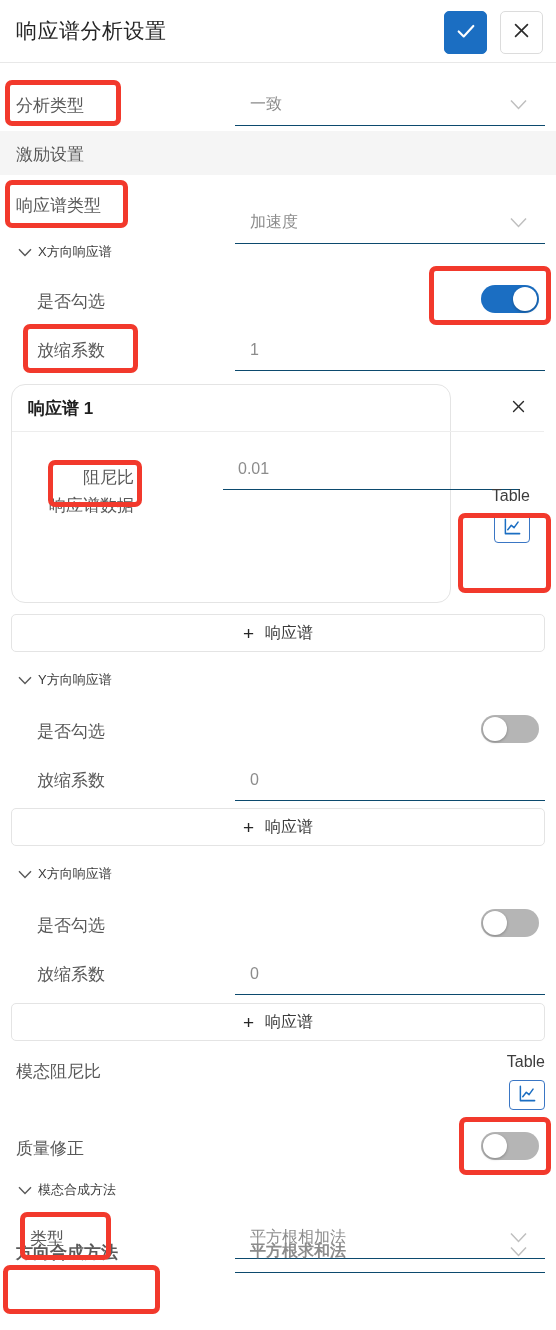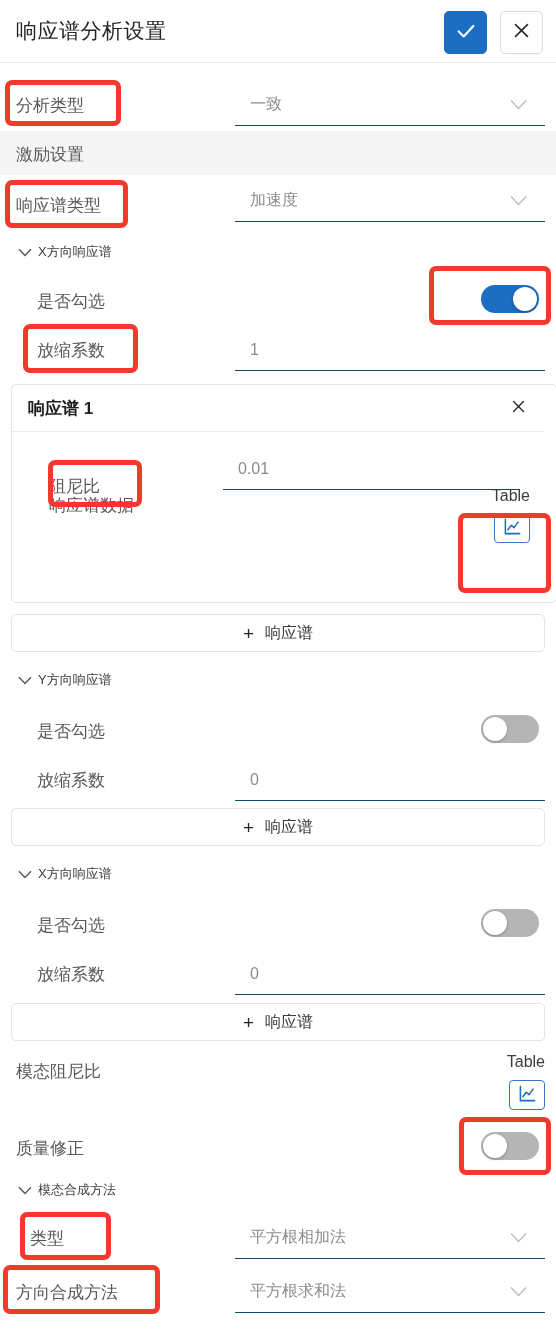--- a/index.html
+++ b/index.html
@@ -78,22 +78,22 @@
     position:absolute; top:2px; width:24px; height:24px; border-radius:50%;
     background:#fff; box-shadow:0 1px 3px rgba(0,0,0,.28);
   }
   .toggle.on { background:#1b6ec2; }
   .toggle.on .knob { right:2px; }
   .toggle.off { background:#b5b5b5; }
   .toggle.off .knob { left:2px; }
 
   
   .card {
-    position:absolute; left:11px; width:546px;
-    border:1px solid #e4e4e4; border-radius:5px; background:#fff;
+    position:absolute; left:11px; width:440px;
+    border:1px solid #e4e4e4; border-radius:14px; background:#fff;
   }
   .card-head {
     position:absolute; left:0; top:0; width:532px; height:47px;
     border-bottom:1px solid #ededed;
   }
   .card-title {
     position:absolute; left:16px; top:0; height:47px; display:flex;
     align-items:center; font-size:17px; font-weight:bold; color:#1f1f1f;
   }
   .card-close {
@@ -165,21 +165,21 @@
       </div>
     </div>
   </div>
 
   <div class="section-head" style="top:131px; height:44px;">
     <div class="label" style="left:16px; top:12px;">激励设置</div>
   </div>
 
   <div class="row" style="top:180px; height:48px;">
     <div class="label" style="left:16px; top:14px;">响应谱类型</div>
-    <div class="field" style="top:0;">
+    <div class="field" style="top:22px;">
       <div class="fval">加速度</div>
       <div class="chev-down">
         <svg width="17" height="11" viewBox="0 0 17 11" fill="none" stroke="#bfbfbf" stroke-width="1.5">
             <polyline points="1,1.5 8.5,9.5 16,1.5"></polyline>
           </svg>
       </div>
     </div>
   </div>
 
   <div class="group-head" style="top:236px; height:32px;">
@@ -212,21 +212,21 @@
         <span>
           <svg viewBox="0 0 24 24" fill="none" stroke="#2b2b2b" stroke-width="2" stroke-linecap="round">
               <line x1="5" y1="5" x2="19" y2="19"></line>
               <line x1="19" y1="5" x2="5" y2="19"></line>
             </svg>
         </span>
       </div>
     </div>
 
     <div class="row" style="top:60px; width:532px; height:46px;">
-      <div class="label" style="left:37px; top:30px;">阻尼比</div>
+      <div class="label" style="left:37px; top:21px;padding-left:34px;">阻尼比</div>
       <div class="field" style="left:211px; width:296px; top:3px;text-align:right;">
         <div class="fval">0.01</div>
       </div>
     </div>
 
     <div class="row" style="top:97px; width:532px; height:70px;">
       <div class="label" style="left:37px; top:12px;">响应谱数据</div>
       <div class="tablectl" style="left:0; top:0; width:518px; height:70px;">
         <div class="tlabel" style="top:5px;">Table</div>
         <div class="chart-icon-btn" style="top:31px;">
@@ -338,21 +338,21 @@
     <div class="field" style="top:3px;">
       <div class="fval">平方根相加法</div>
       <div class="chev-down">
         <svg width="17" height="11" viewBox="0 0 17 11" fill="none" stroke="#bfbfbf" stroke-width="1.5">
             <polyline points="1,1.5 8.5,9.5 16,1.5"></polyline>
           </svg>
       </div>
     </div>
   </div>
 
-  <div class="row" style="top:1268px; height:46px;">
+  <div class="row" style="top:1228px; height:46px;font-weight:bold;">
     <div class="label" style="left:16px; top:13px;">方向合成方法</div>
     <div class="field" style="top:3px;">
       <div class="fval">平方根求和法</div>
       <div class="chev-down">
         <svg width="17" height="11" viewBox="0 0 17 11" fill="none" stroke="#bfbfbf" stroke-width="1.5">
             <polyline points="1,1.5 8.5,9.5 16,1.5"></polyline>
           </svg>
       </div>
     </div>
   </div>

